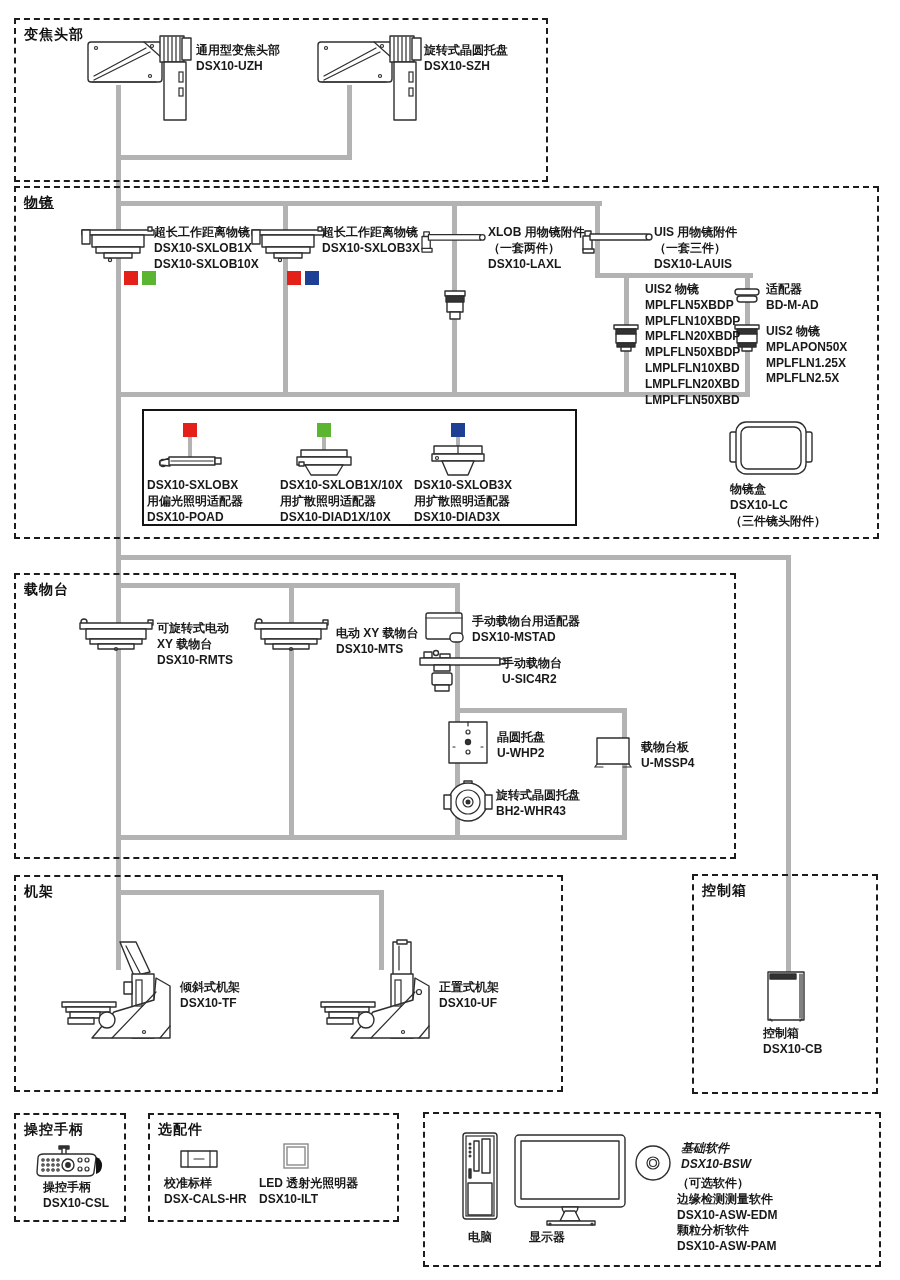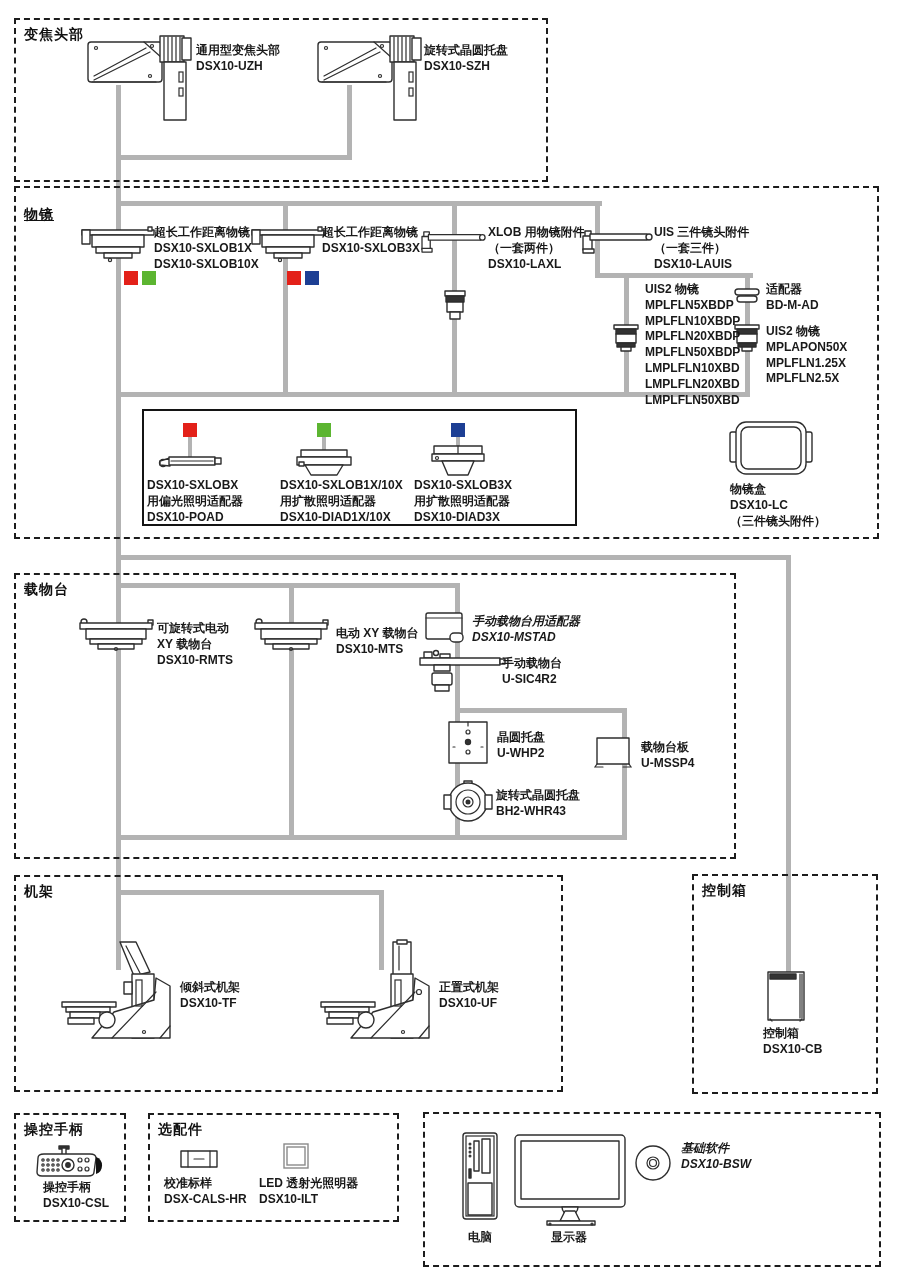--- a/index.html
+++ b/index.html
@@ -57,21 +57,21 @@
   <div class="box" style="left:14px;top:186px;width:861px;height:349px;"></div>
   <div class="box" style="left:14px;top:573px;width:718px;height:282px;"></div>
   <div class="box" style="left:14px;top:875px;width:545px;height:213px;"></div>
   <div class="box" style="left:692px;top:874px;width:182px;height:216px;"></div>
   <div class="box" style="left:14px;top:1113px;width:108px;height:105px;"></div>
   <div class="box" style="left:148px;top:1113px;width:247px;height:105px;"></div>
   <div class="box" style="left:423px;top:1112px;width:454px;height:151px;"></div>
   <div class="sbox" style="left:142px;top:409px;width:431px;height:113px;"></div>
 
   <div class="st" style="left:24px;top:26px;">变焦头部</div>
-  <div class="st" style="left:24px;top:206px;text-decoration:underline;">物镜</div>
+  <div class="st" style="left:24px;top:194px;text-decoration:underline;">物镜</div>
   <div class="st" style="left:24px;top:581px;">载物台</div>
   <div class="st" style="left:24px;top:883px;">机架</div>
   <div class="st" style="left:702px;top:882px;">控制箱</div>
   <div class="st" style="left:24px;top:1121px;">操控手柄</div>
   <div class="st" style="left:158px;top:1121px;">选配件</div>
 
   <div class="sq" style="left: 124px; top: 271px; background: rgb(227, 33, 25);"></div>
   <div class="sq" style="left: 142px; top: 271px; background: rgb(92, 181, 49);"></div>
   <div class="sq" style="left: 287px; top: 271px; background: rgb(227, 33, 25);"></div>
   <div class="sq" style="left: 305px; top: 271px; background: rgb(29, 63, 148);"></div>
@@ -356,21 +356,21 @@
   <div class="lb" style="left:424px;top:43px;">旋转式晶圆托盘
 DSX10-SZH</div>
   <div class="lb" style="left:154px;top:225px;">超长工作距离物镜
 DSX10-SXLOB1X
 DSX10-SXLOB10X</div>
   <div class="lb" style="left:322px;top:225px;">超长工作距离物镜
 DSX10-SXLOB3X</div>
   <div class="lb" style="left:488px;top:225px;">XLOB 用物镜附件
 （一套两件）
 DSX10-LAXL</div>
-  <div class="lb" style="left:654px;top:225px;">UIS 三件镜头附件
+  <div class="lb" style="left:654px;top:225px;">UIS 用物镜附件
 （一套三件）
 DSX10-LAUIS</div>
   <div class="lb" style="left:645px;top:282px;">UIS2 物镜
 MPLFLN5XBDP
 MPLFLN10XBDP
 MPLFLN20XBDP
 MPLFLN50XBDP
 LMPLFLN10XBD
 LMPLFLN20XBD
 LMPLFLN50XBD</div>
@@ -390,21 +390,21 @@
 用扩散照明适配器
 DSX10-DIAD3X</div>
   <div class="lb" style="left:730px;top:482px;">物镜盒
 DSX10-LC
 （三件镜头附件）</div>
   <div class="lb" style="left:157px;top:621px;">可旋转式电动
 XY 载物台
 DSX10-RMTS</div>
   <div class="lb" style="left:336px;top:626px;">电动 XY 载物台
 DSX10-MTS</div>
-  <div class="lb" style="left:472px;top:614px;font-style:italic;">手动载物台用适配器
+  <div class="lb" style="left:472px;top:614px;">手动载物台用适配器
 DSX10-MSTAD</div>
   <div class="lb" style="left:502px;top:656px;">手动载物台
 U-SIC4R2</div>
   <div class="lb" style="left:497px;top:730px;">晶圆托盘
 U-WHP2</div>
   <div class="lb" style="left:641px;top:740px;">载物台板
 U-MSSP4</div>
   <div class="lb" style="left:496px;top:788px;">旋转式晶圆托盘
 BH2-WHR43</div>
   <div class="lb" style="left:180px;top:980px;">倾斜式机架
@@ -413,17 +413,22 @@
 DSX10-UF</div>
   <div class="lb" style="left:763px;top:1026px;">控制箱
 DSX10-CB</div>
   <div class="lb" style="left:43px;top:1180px;">操控手柄
 DSX10-CSL</div>
   <div class="lb" style="left:164px;top:1176px;">校准标样
 DSX-CALS-HR</div>
   <div class="lb" style="left:259px;top:1176px;">LED 透射光照明器
 DSX10-ILT</div>
   <div class="lb ctr" style="left:456px;top:1230px;width:48px;">电脑</div>
-  <div class="lb ctr" style="left:533px;top:1230px;width:72px;">显示器</div>
+  <div class="lb ctr" style="left:511px;top:1230px;width:72px;">显示器</div>
   <div class="lb" style="left:681px;top:1141px;font-style:italic;">基础软件
 DSX10-BSW</div>
+  <div class="lb" style="left:677px;top:1176px;">（可选软件）
+边缘检测测量软件
+DSX10-ASW-EDM
+颗粒分析软件
+DSX10-ASW-PAM</div>
 
 </div>
 
 </body></html>

